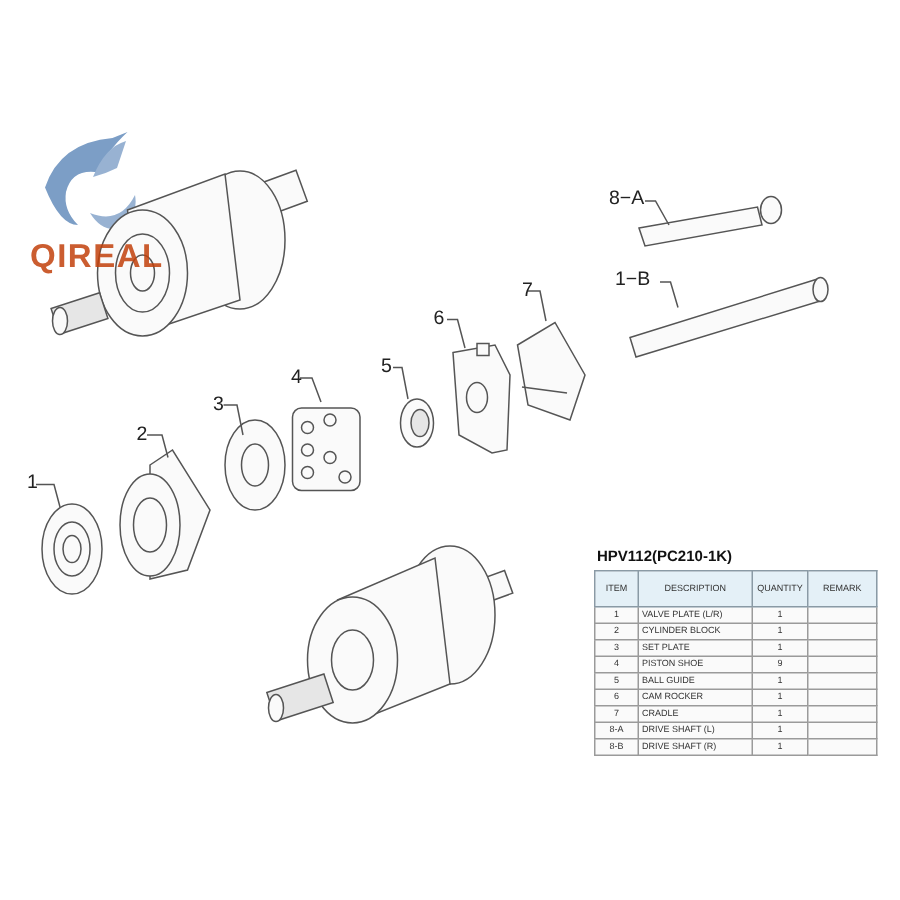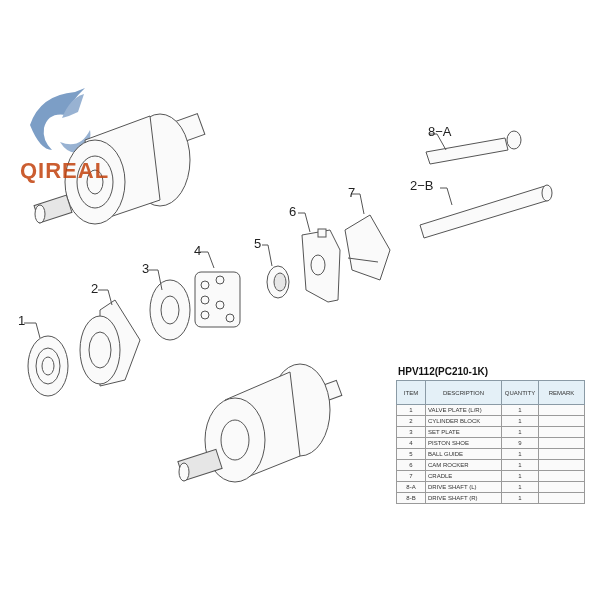--- a/index.html
+++ b/index.html
@@ -117,22 +117,22 @@
 
 <div id="logo-text">QIREAL</div>
 
 <div class="callout" style="left:18px;top:313px;">1</div>
 <div class="callout" style="left:91px;top:281px;">2</div>
 <div class="callout" style="left:142px;top:261px;">3</div>
 <div class="callout" style="left:194px;top:243px;">4</div>
 <div class="callout" style="left:254px;top:236px;">5</div>
 <div class="callout" style="left:289px;top:204px;">6</div>
 <div class="callout" style="left:348px;top:185px;">7</div>
-<div class="callout" style="left:428px;top:124px;">8−A</div>
-<div class="callout" style="left:410px;top:178px;">2−B</div>
+<div class="callout" style="left:406px;top:124px;">8−A</div>
+<div class="callout" style="left:410px;top:178px;">1−B</div>
 
 <div id="parts-table-title">HPV112(PC210-1K)</div>
 <table id="parts-table">
   <thead>
     <tr>
       <th class="col-item">ITEM</th>
       <th class="col-desc">DESCRIPTION</th>
       <th class="col-qty">QUANTITY</th>
       <th class="col-rem">REMARK</th>
     </tr>

